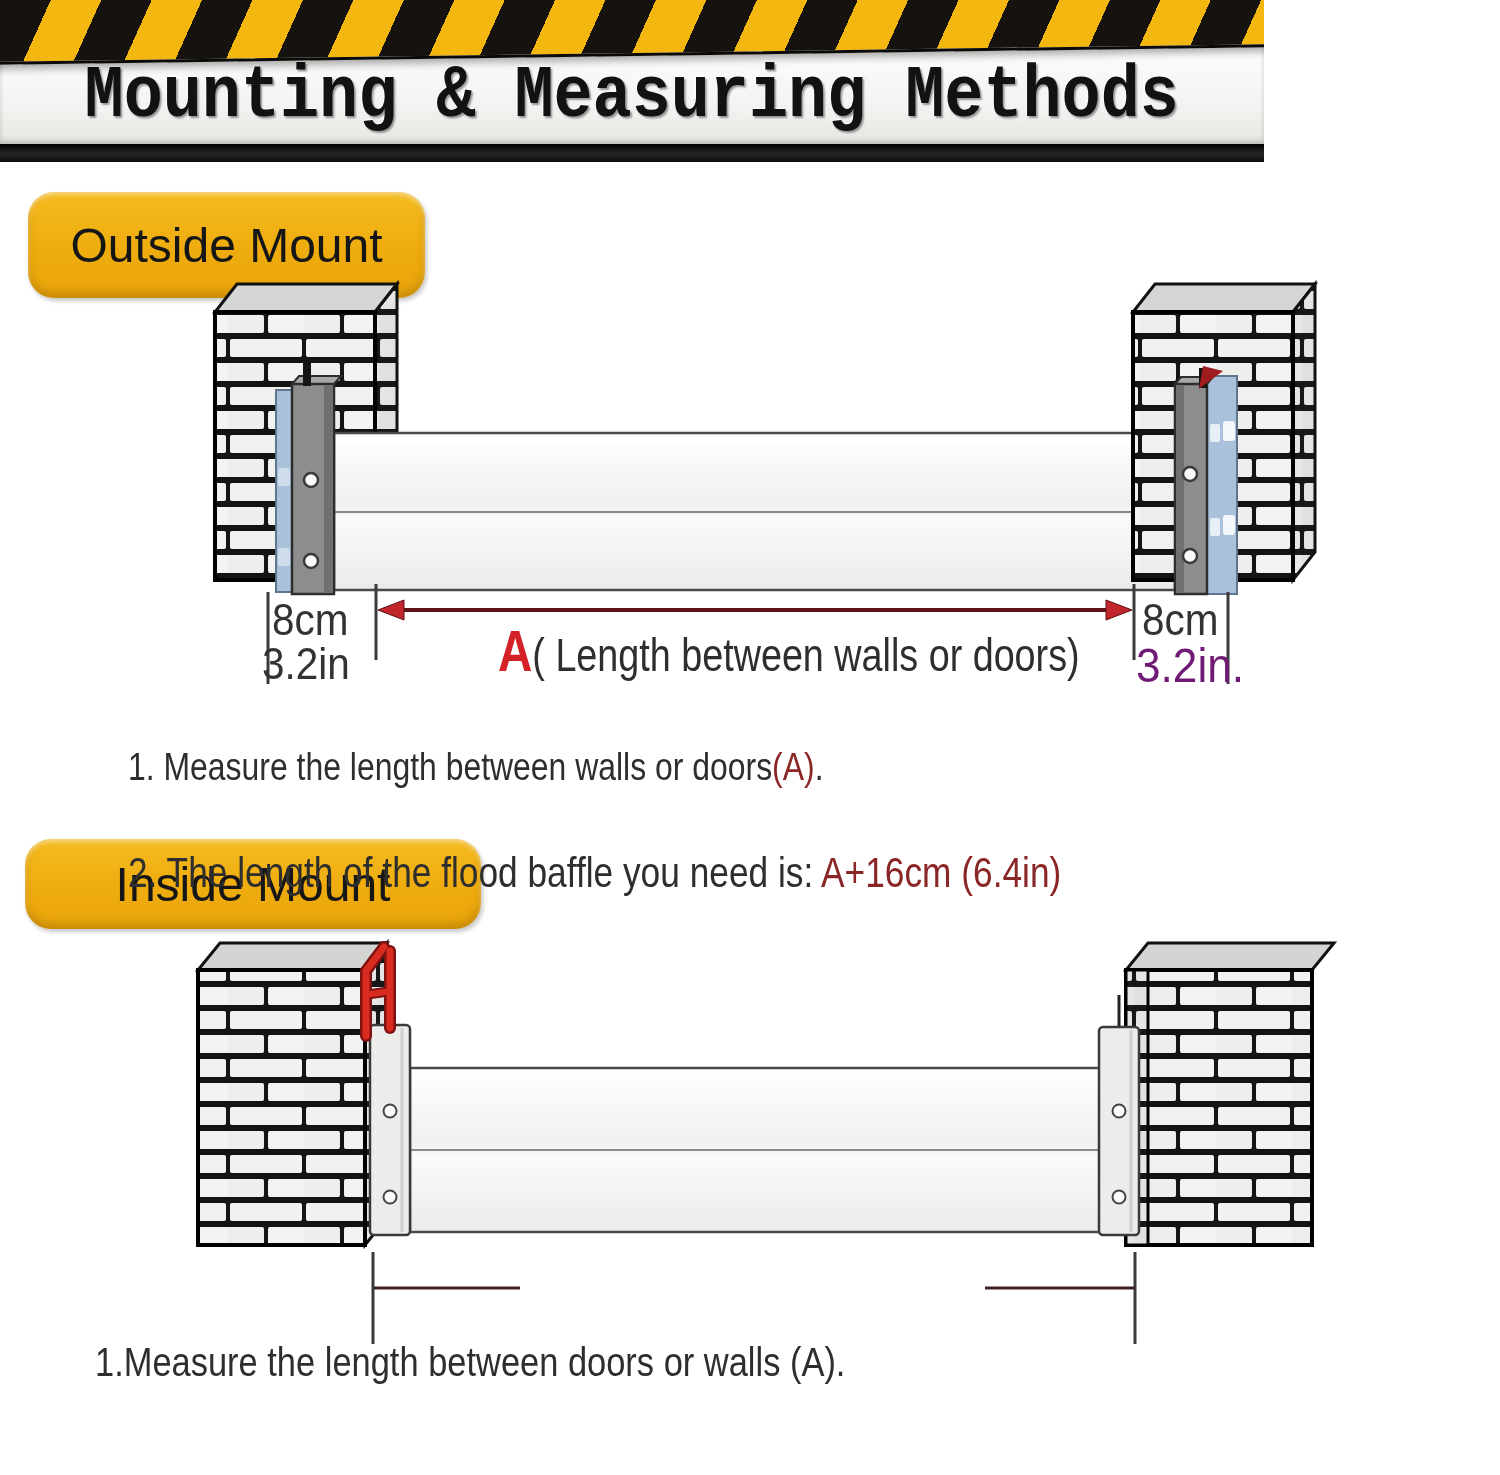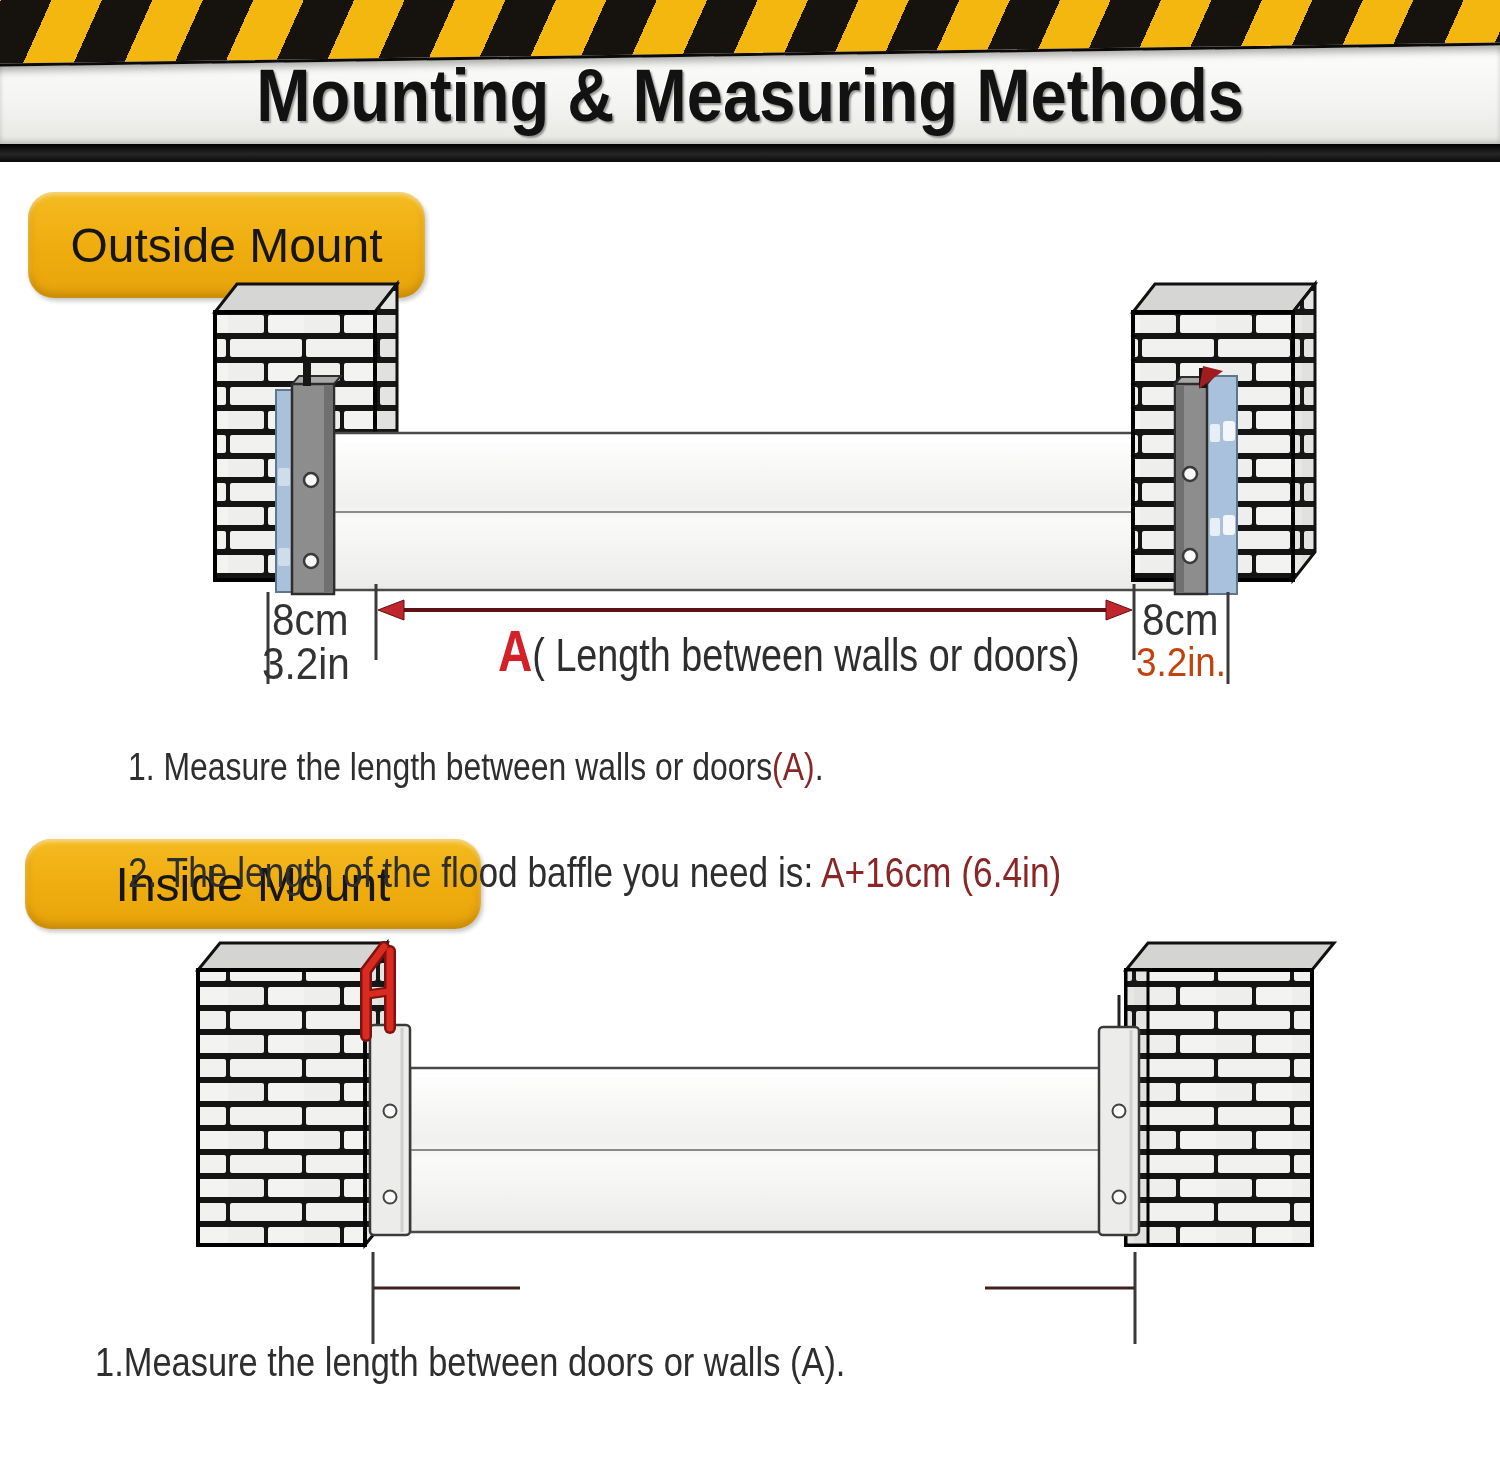--- a/index.html
+++ b/index.html
@@ -1,19 +1,19 @@
 <!DOCTYPE html>
 <html><head>
 <meta charset="utf-8">
 <style>
   html,body{margin:0;padding:0;background:#fff;}
   .stage{position:relative;width:1500px;height:1475px;background:#ffffff;overflow:hidden;
          font-family:"Liberation Sans", sans-serif;}
   
-  .banner{position:absolute;left:0;top:0;width:1500px;height:165px;overflow:hidden;}
+  .banner{position:absolute;left:0;top:0;width:1264px;height:165px;overflow:hidden;font-family:Liberation Mono, monospace;}
   .tape-top{position:absolute;left:0;top:0;right:0;height:26px;
             background:repeating-linear-gradient(65deg,#16120e 0 34px,#f2b40e 34px 66px);}
   .plate{position:absolute;left:0;top:47px;right:0;height:97px;
          background:linear-gradient(180deg,#fdfdfc 0%,#f3f3f1 60%,#e6e6e3 100%);
          box-shadow:inset 0 -3px 5px rgba(0,0,0,.18);
          display:flex;align-items:center;justify-content:center;}
   .title{font-size:74px;font-weight:bold;color:#121212;letter-spacing:0;
          transform:scaleX(.88);white-space:nowrap;
          text-shadow:2px 2px 2px rgba(0,0,0,.38),-1px -1px 0 rgba(255,255,255,.85);}
   .tape-main{position:absolute;left:-30px;right:-30px;top:-62px;height:112px;
@@ -140,21 +140,21 @@
       <polygon points="1132,610 1106,600 1106,620" fill="#c0262b" stroke="#5d1216" stroke-width="1"></polygon>
     </g>
   </svg>
 
   <div class="t" style="left:272px;top:598px;font-size:44px;color:#333">
        <span class="nx" style="transform:scaleX(.92)">8cm</span></div>
   <div class="t" style="left:262px;top:642px;font-size:44px;color:#333">
        <span class="nx" style="transform:scaleX(.92)">3.2in</span></div>
   <div class="t" style="left:1142px;top:598px;font-size:44px;color:#333">
        <span class="nx" style="transform:scaleX(.92)">8cm</span></div>
-  <div class="t" style="left:1136px;top:642px;font-size:40px;color:#c2410c">
+  <div class="t" style="left:1136px;top:642px;font-size:48px;color:#701a75">
        <span class="nx" style="transform:scaleX(.92)">3.2in.</span></div>
 
   <div class="t" style="left:498px;top:622px;font-size:46px">
     <span class="nx" style="transform:scaleX(.82)">
       <span class="bigA" style="font-size:58px">A</span><span>( Length between walls or doors)</span>
     </span>
   </div>
 
   <div class="t" style="left:128px;top:748px;font-size:38px">
     <span class="nx" style="transform:scaleX(.84)">

